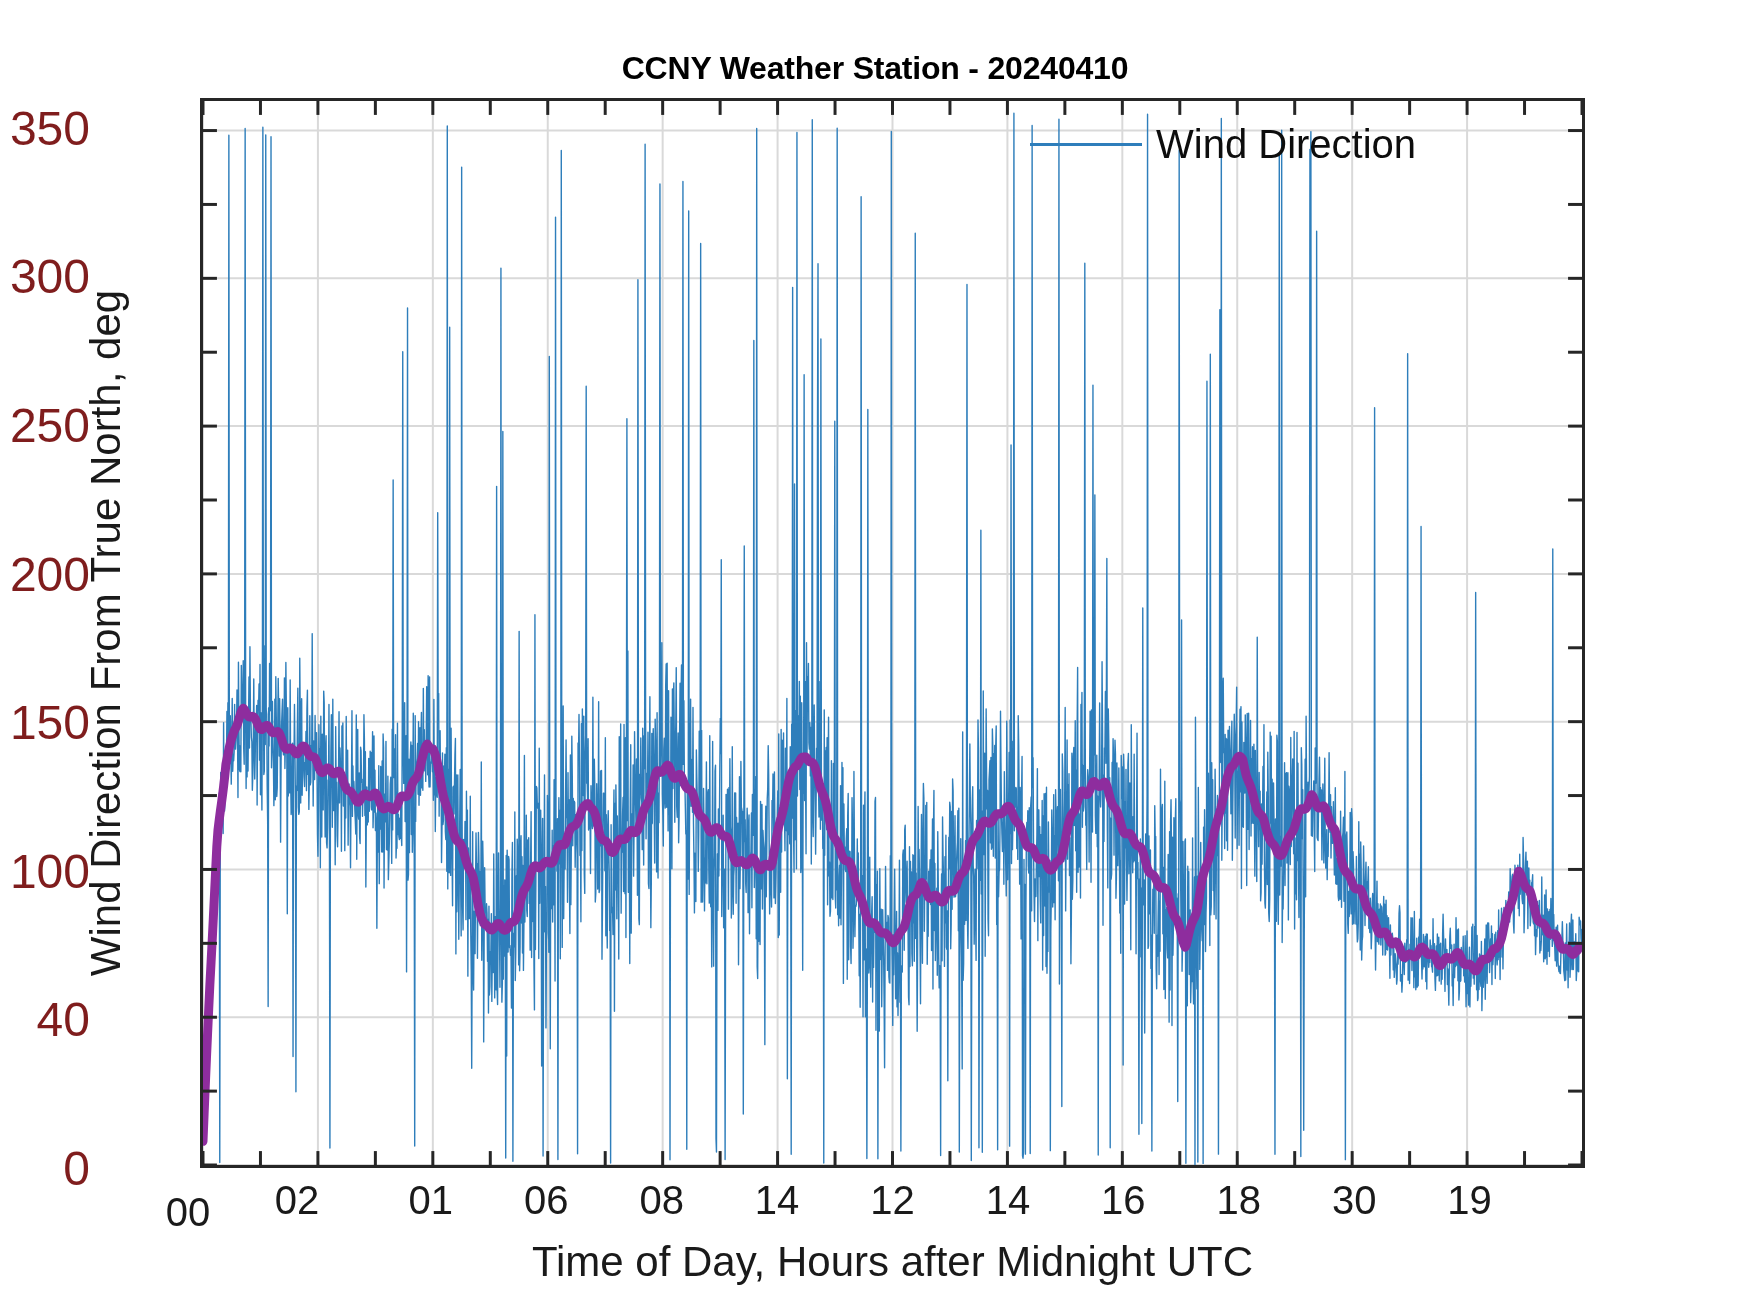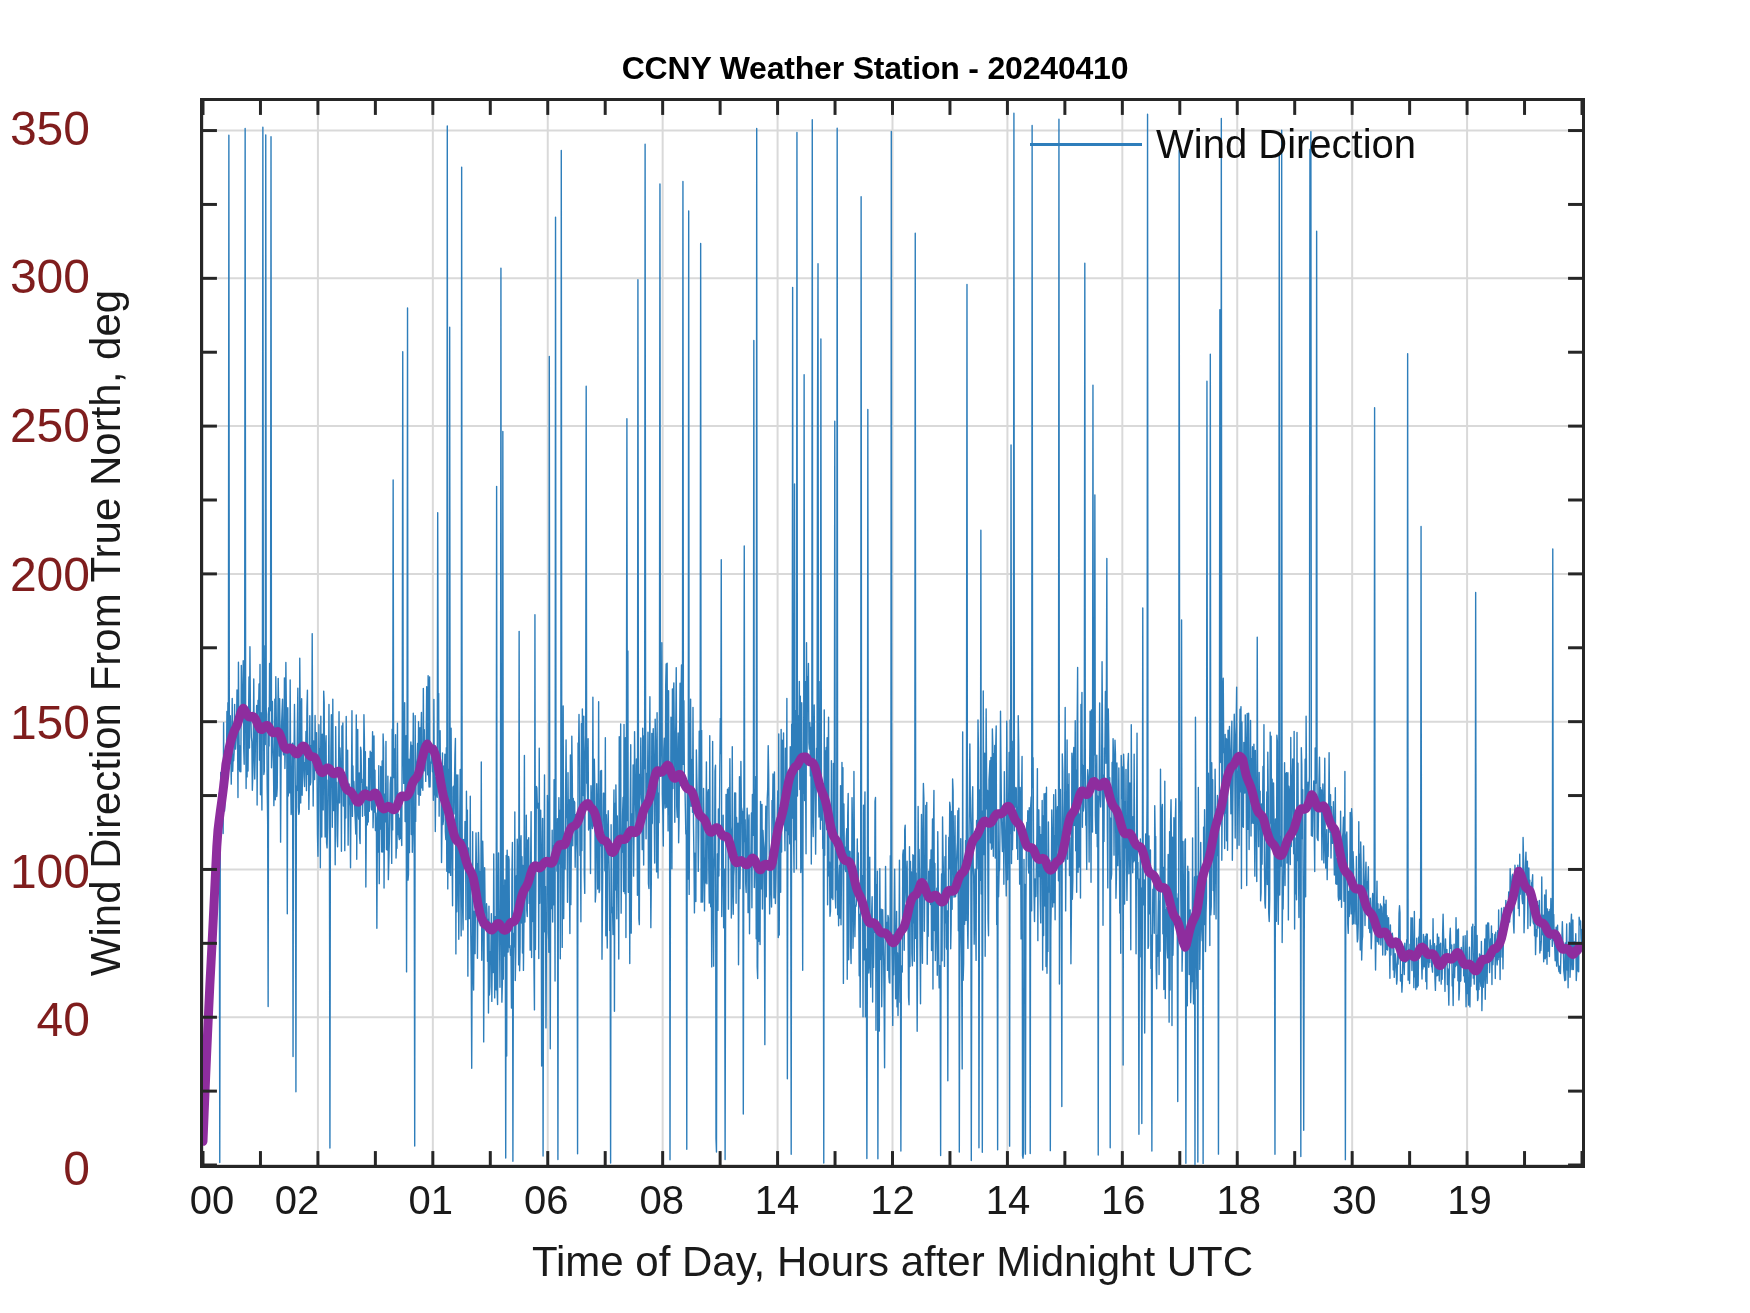--- a/index.html
+++ b/index.html
@@ -249,21 +249,21 @@
       <div class="ytick-label" style="top: 127.722px;">350</div>
       <div class="ytick-label" style="top: 276.333px; text-align: right;">300</div>
       <div class="ytick-label" style="top: 424.944px;">250</div>
       <div class="ytick-label" style="top: 573.556px;">200</div>
       <div class="ytick-label" style="top: 722.167px;">150</div>
       <div class="ytick-label" style="top: 870.778px;">100</div>
       <div class="ytick-label" style="top: 1019.39px;">40</div>
       <div class="ytick-label" style="top: 1168px;">0</div>
     </div>
   <div id="xtick-labels">
-      <div class="xtick-label" style="left: 212px;">00</div>
+      <div class="xtick-label" style="left: 188px; margin-top: 12px;">00</div>
       <div class="xtick-label" style="left: 297px;">02</div>
       <div class="xtick-label" style="left: 430.833px;">01</div>
       <div class="xtick-label" style="left: 546.25px;">06</div>
       <div class="xtick-label" style="left: 661.667px;">08</div>
       <div class="xtick-label" style="left: 777.083px;">14</div>
       <div class="xtick-label" style="left: 892.5px;">12</div>
       <div class="xtick-label" style="left: 1007.92px;">14</div>
       <div class="xtick-label" style="left: 1123.33px;">16</div>
       <div class="xtick-label" style="left: 1238.75px;">18</div>
       <div class="xtick-label" style="left: 1354.17px;">30</div>

